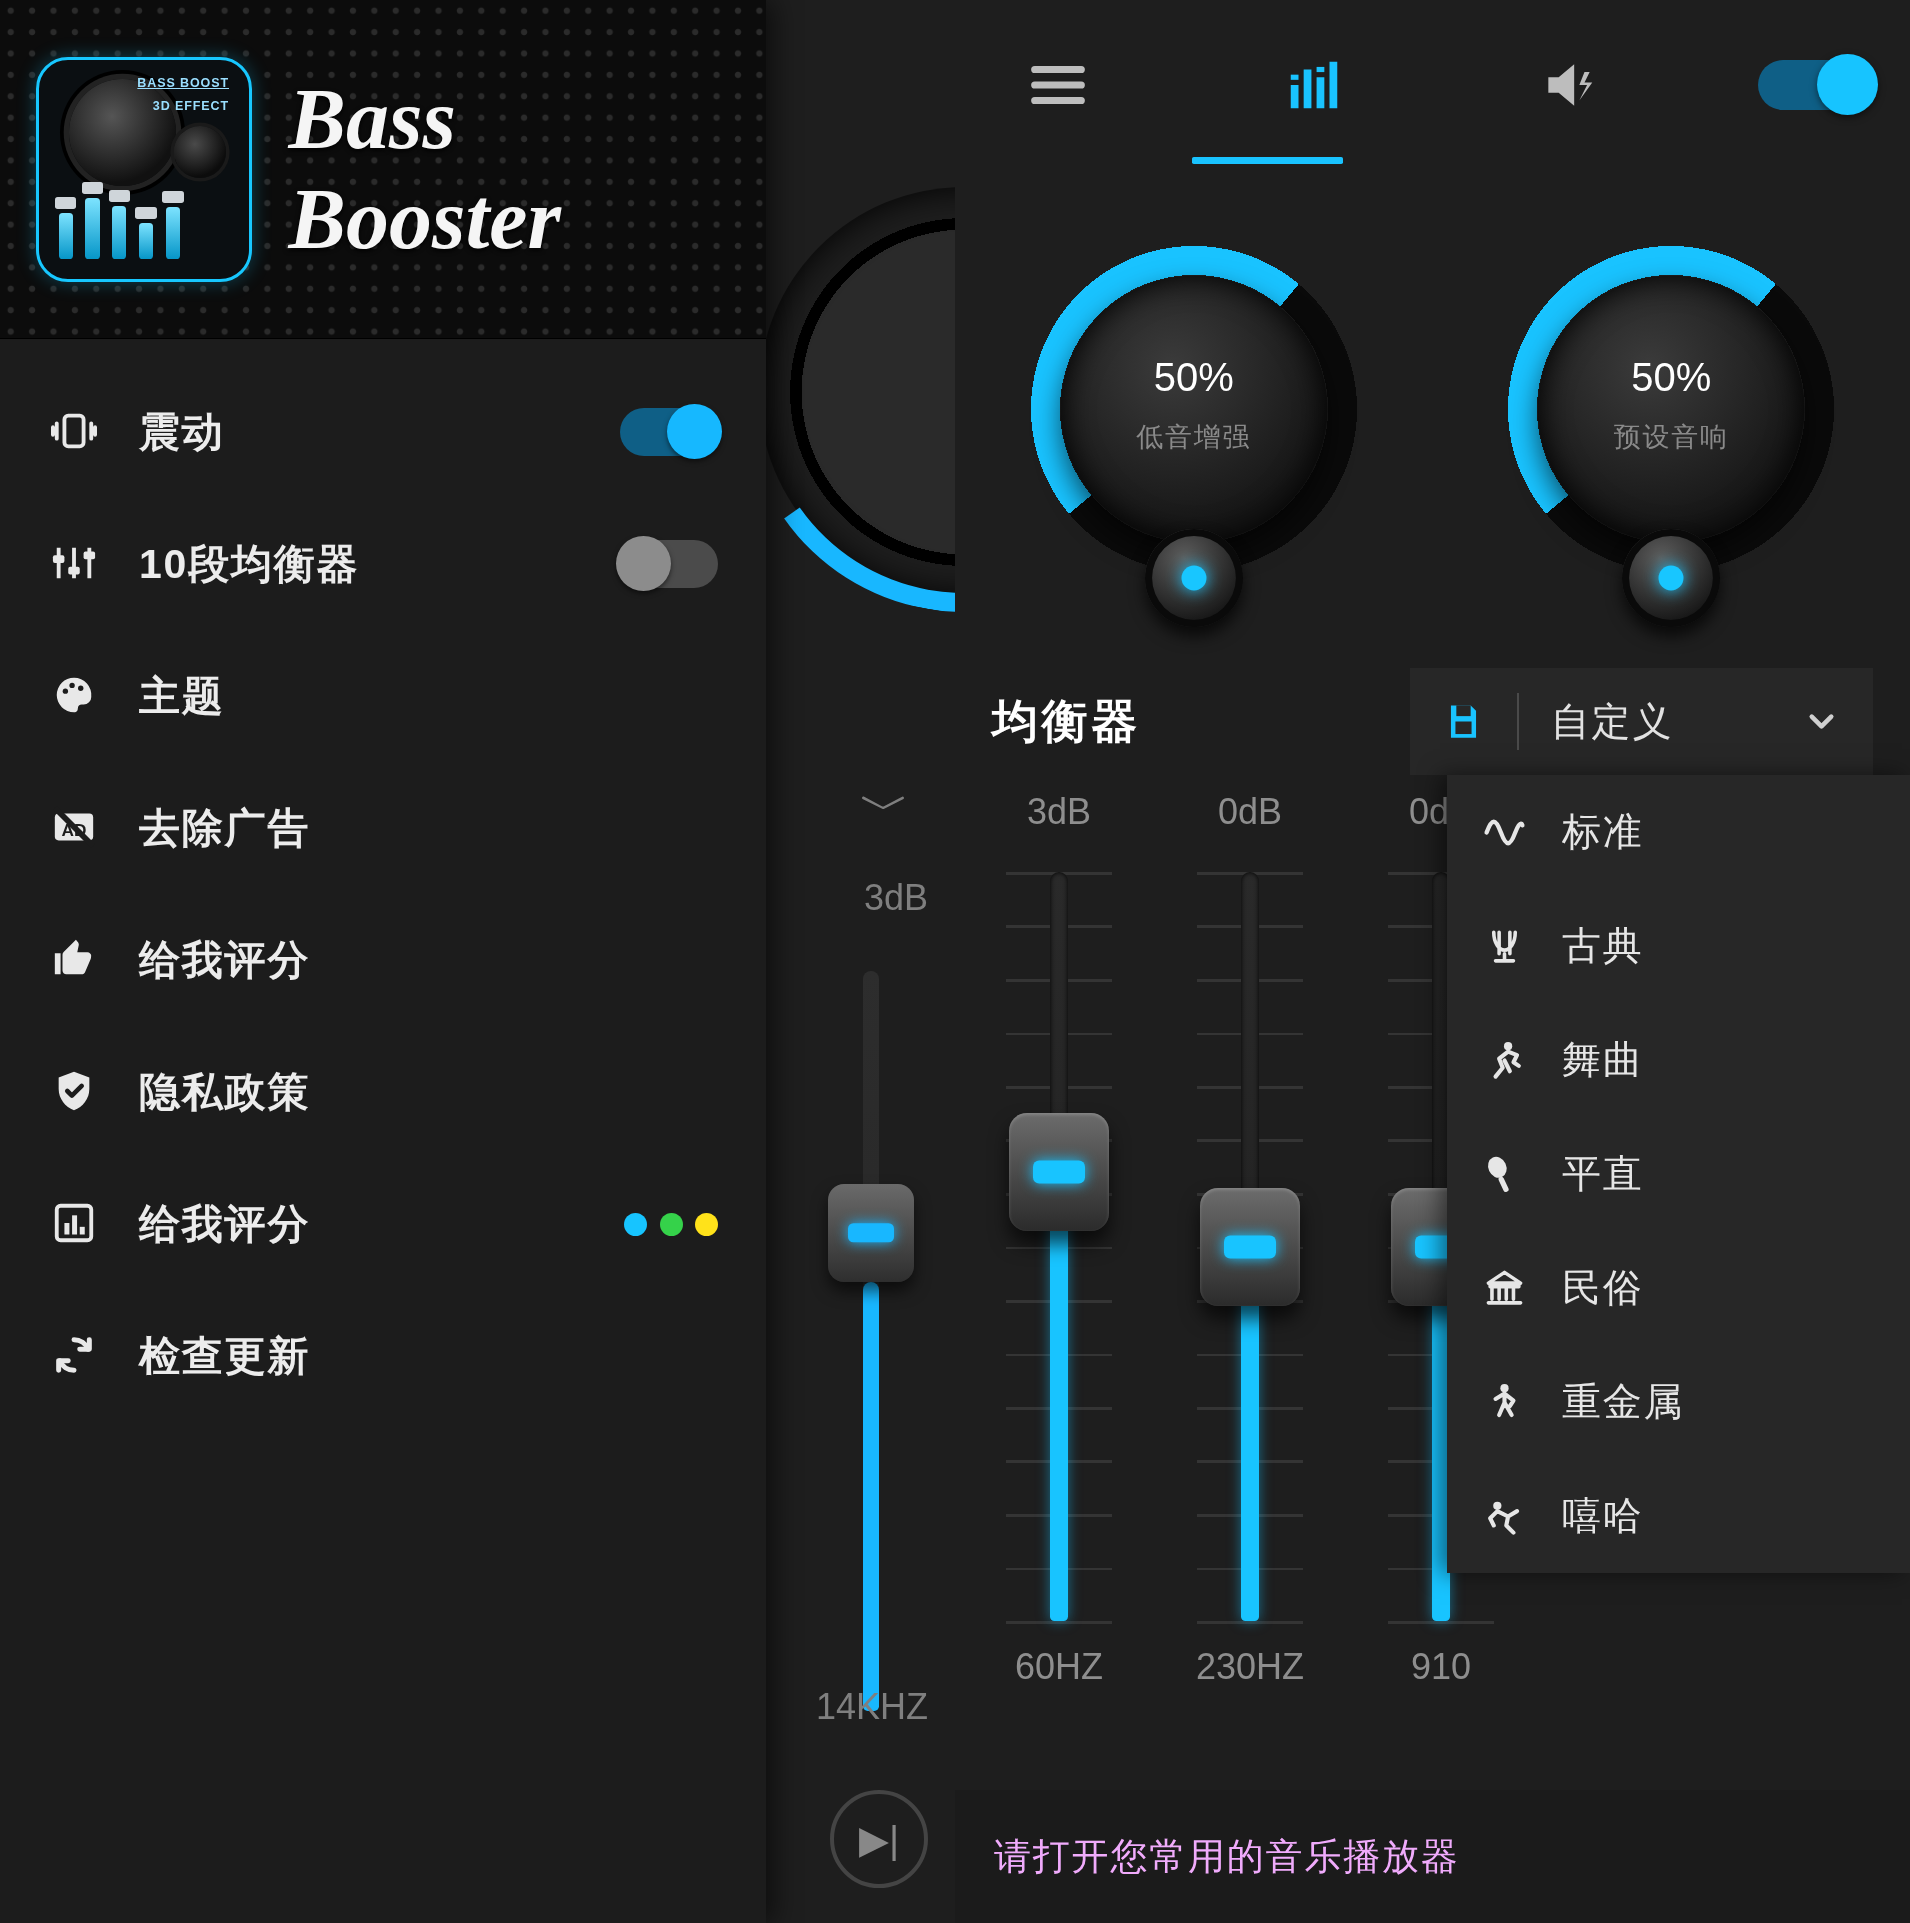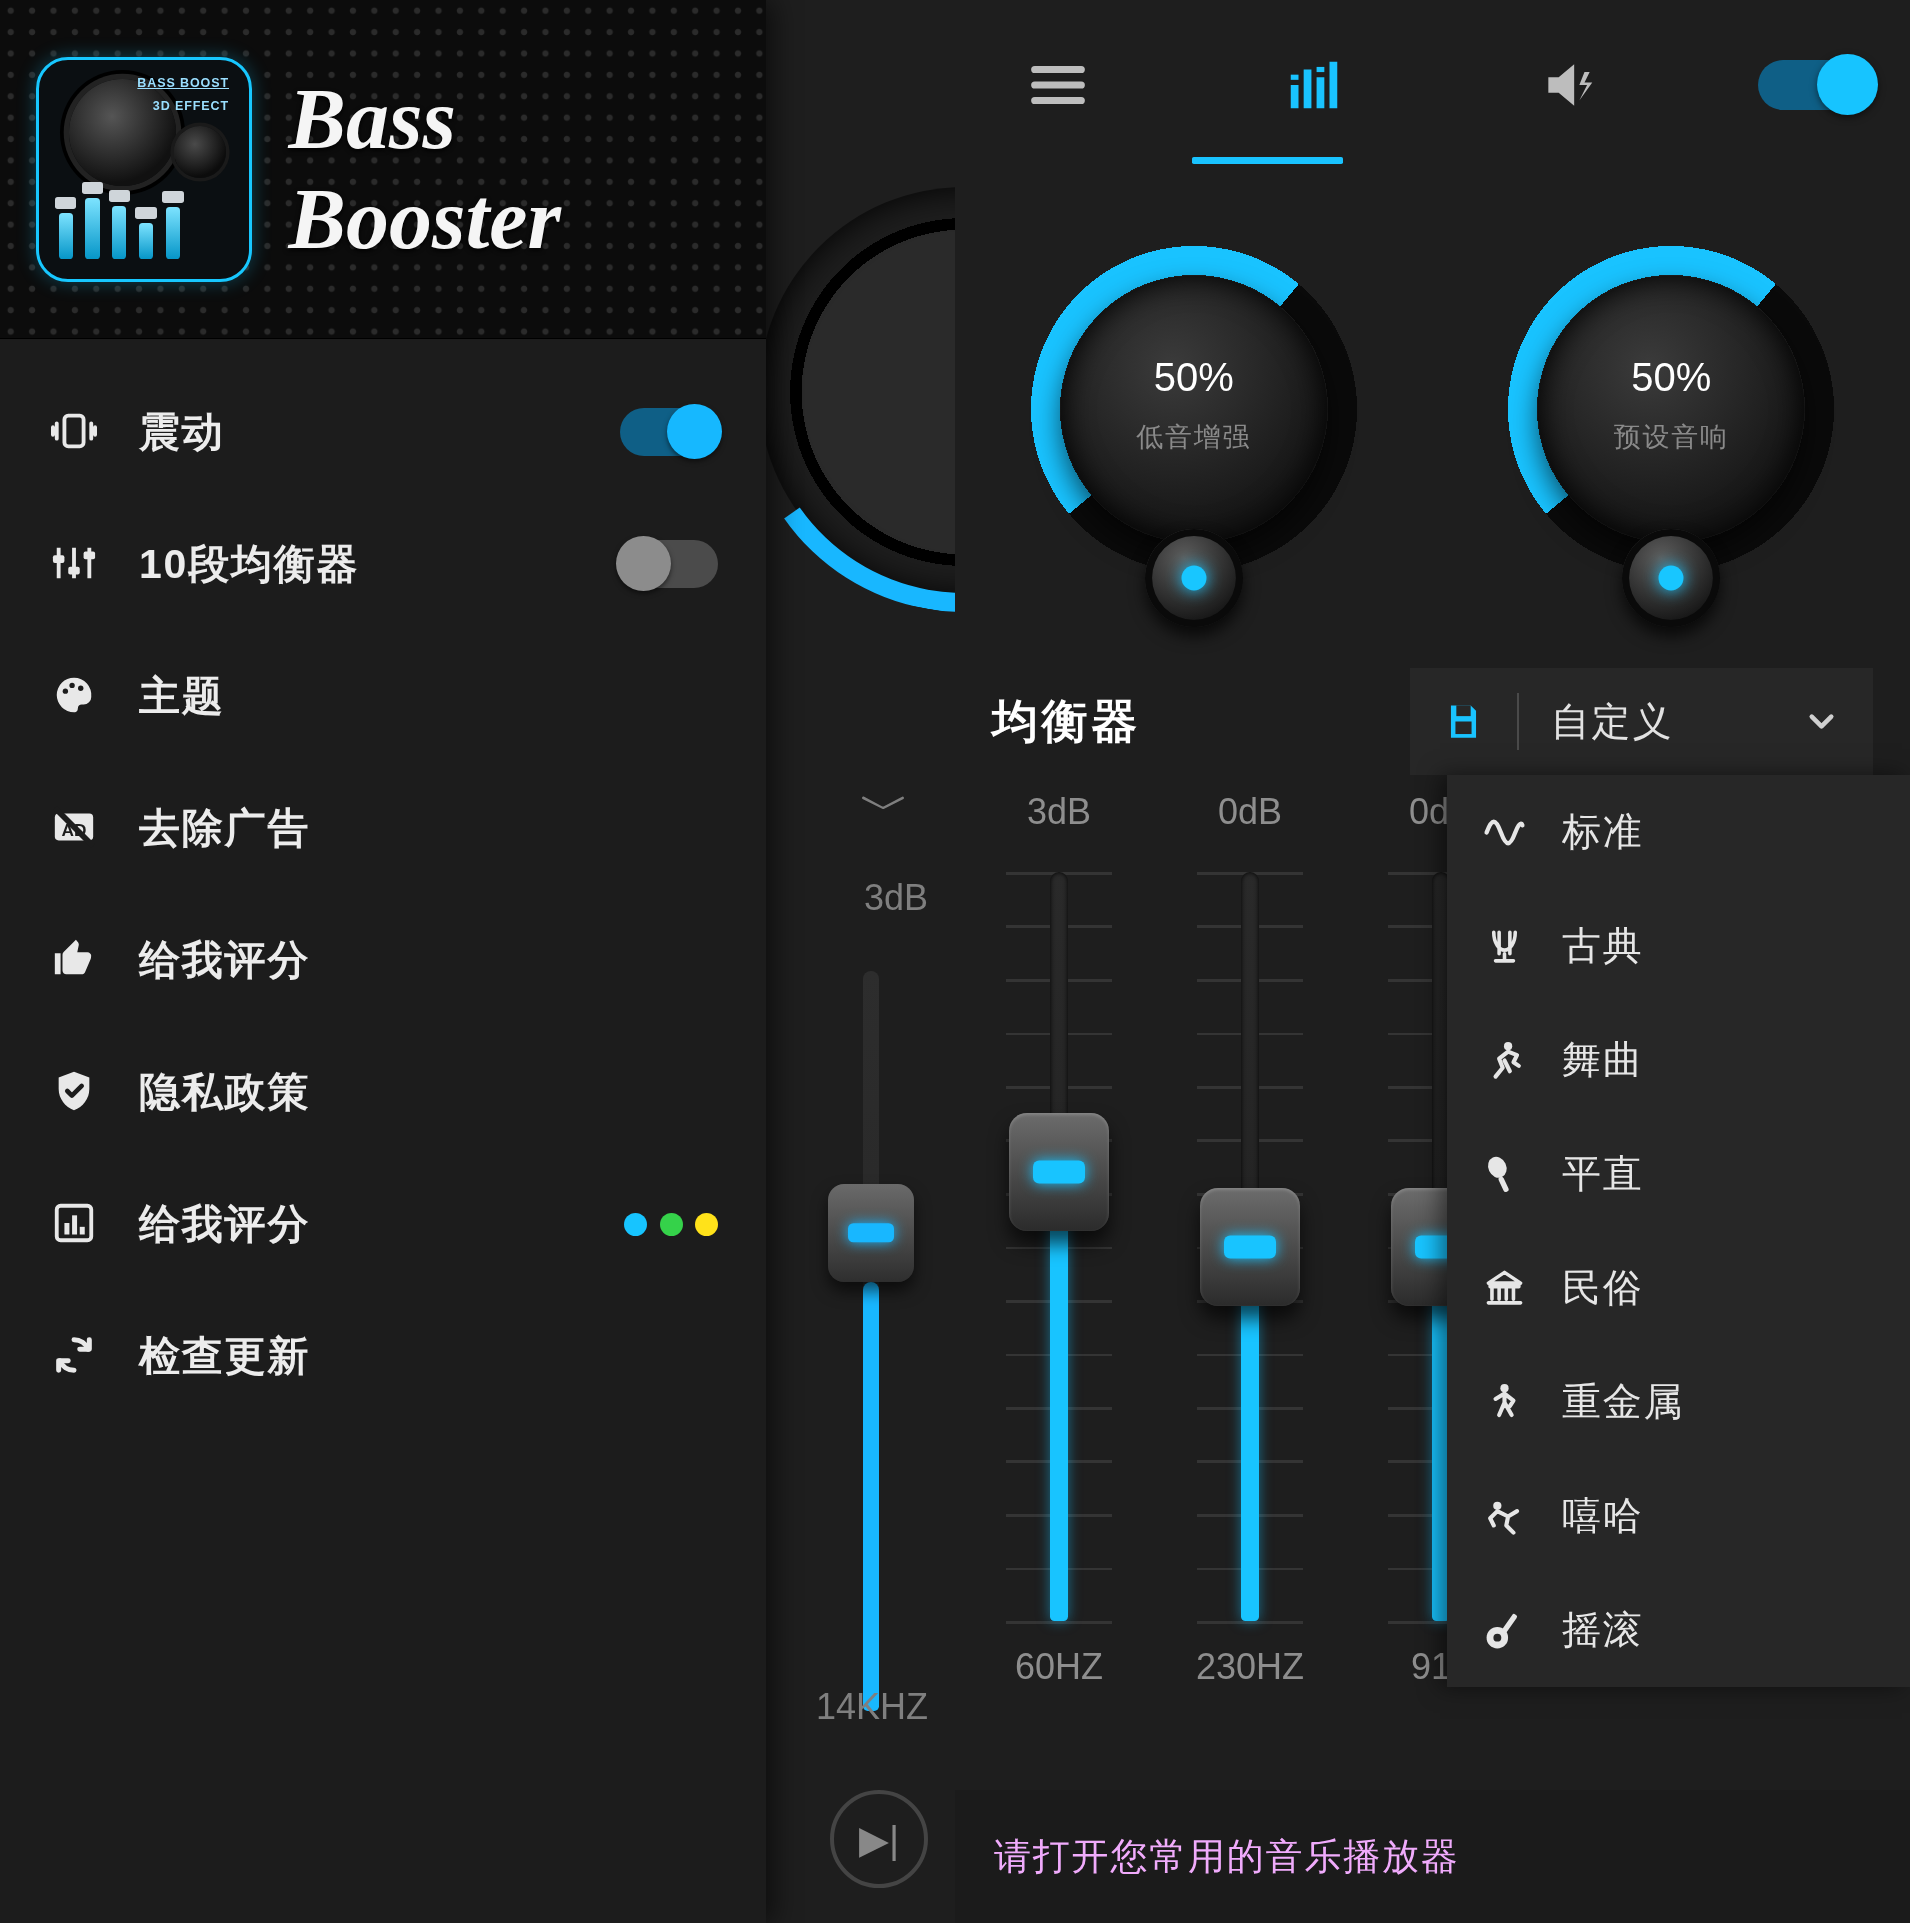--- a/index.html
+++ b/index.html
@@ -499,23 +499,17 @@
             <use href="#i-rocker"></use>
           </svg>
           <span class="pl">重金属</span>
         </div>
         <div class="pitem">
           <svg viewBox="0 0 24 24">
             <use href="#i-break"></use>
           </svg>
           <span class="pl">嘻哈</span>
         </div>
-        <div class="pitem">
-          <svg viewBox="0 0 24 24">
-            <use href="#i-guitar"></use>
-          </svg>
-          <span class="pl">摇滚</span>
-        </div>
       </div>
   </div>
 
 </div>
 
 
 </body></html>

